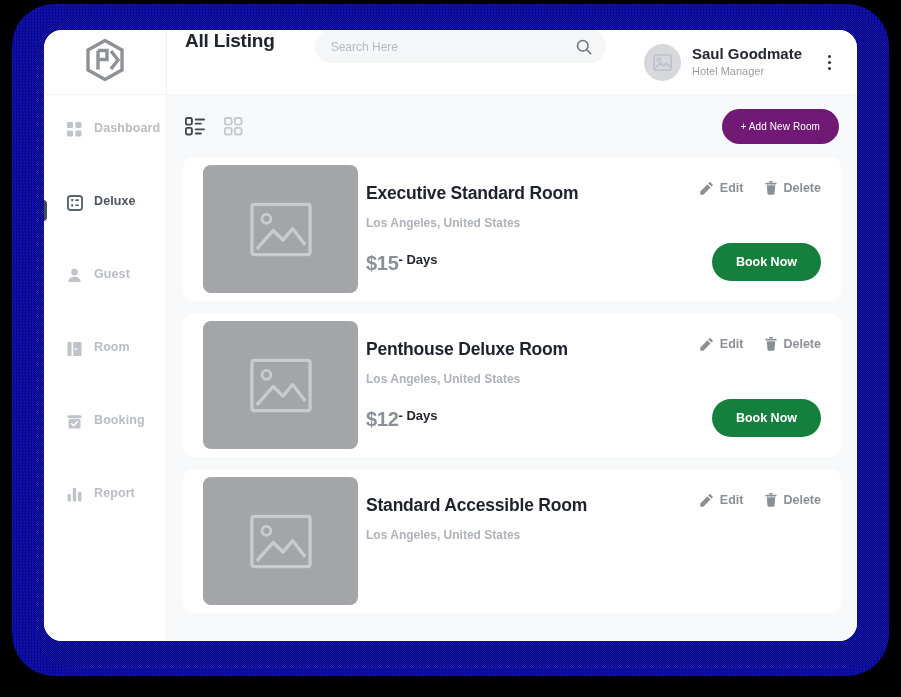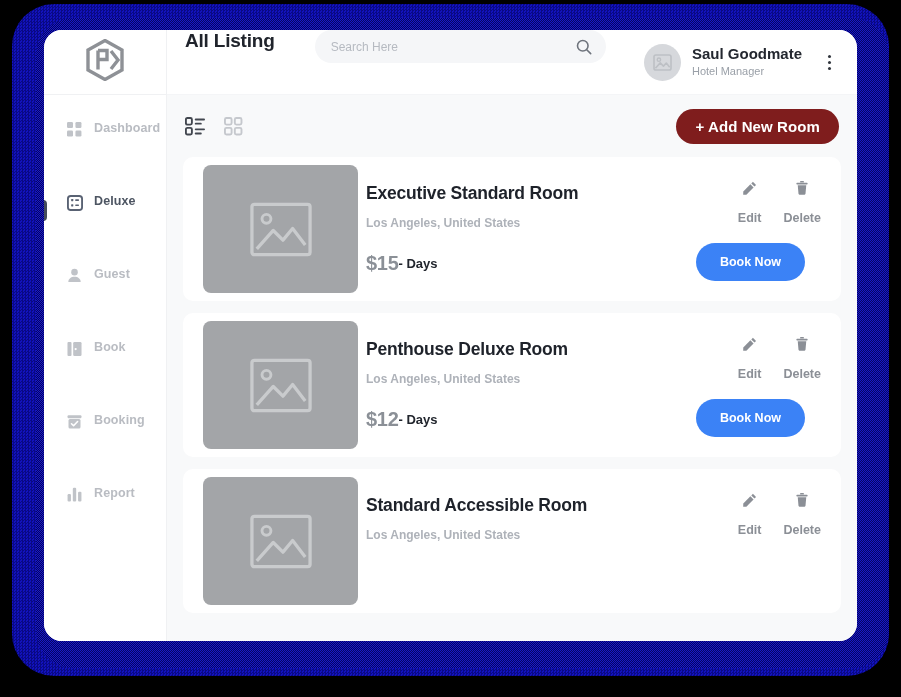--- a/index.html
+++ b/index.html
@@ -201,29 +201,29 @@
     padding: 0 2px;
   }
   .view-toggle {
     display: flex;
     align-items: center;
     cursor: pointer;
     margin-right: 18px;
   }
   #add-room-button {
     margin-left: auto;
-    background: #7f1d1d;
+    background: #701a75;
     color: #ffffff;
     border: none;
     border-radius: 18px;
     height: 35px;
     padding: 0 19px;
     font-family: "Liberation Sans", sans-serif;
-    font-size: 15px;
-    font-weight: 700;
+    font-size: 10px;
+    font-weight: 400;
     cursor: pointer;
     letter-spacing: 0.1px;
   }
 
   .listing-card {
     background: #ffffff;
     border-radius: 10px;
     height: 144px;
     margin-bottom: 12px;
     display: flex;
@@ -260,21 +260,21 @@
   .card-location {
     font-size: 12px;
     color: #aeb2b9;
     font-weight: 600;
     margin-top: 12px;
   }
   .card-price-row {
     margin-top: auto;
     margin-bottom: 18px;
     display: flex;
-    align-items: center;
+    align-items: flex-start;
   }
   .card-price {
     font-size: 20px;
     font-weight: 700;
     color: #8b9097;
     letter-spacing: -0.3px;
   }
   .card-unit {
     font-size: 13px;
     font-weight: 700;
@@ -285,35 +285,34 @@
     position: absolute;
     right: 0;
     top: 16px;
     display: flex;
     align-items: center;
     gap: 22px;
   }
   .action-link {
     display: flex;
     align-items: center;
-    gap: 16px;
+    gap: 6px;
     cursor: pointer;
-    flex-direction: column;
   }
   .action-link .action-label {
     font-size: 12.5px;
     color: #8b8f96;
     font-weight: 600;
   }
   .action-link .action-icon { color: #8b8f96; display: flex; }
   .book-now-button {
     position: absolute;
-    right: 16px;
+    right: 0;
     bottom: 12px;
-    background: #3b82f6;
+    background: #15803d;
     color: #ffffff;
     border: none;
     border-radius: 19px;
     height: 38px;
     padding: 0 24px;
     font-family: "Liberation Sans", sans-serif;
     font-size: 12.5px;
     font-weight: 700;
     cursor: pointer;
   }
@@ -379,21 +378,21 @@
       </div>
 
       <div class="nav-item">
         <span class="nav-icon">
           <svg width="15" height="16" viewBox="0 0 16 17" fill="currentColor">
             <rect x="0.5" y="1" width="4.3" height="15" rx="1"></rect>
             <rect x="6.6" y="1" width="8.9" height="15" rx="1.4"></rect>
             <circle cx="9.2" cy="8.6" r="1.2" fill="#ffffff"></circle>
           </svg>
         </span>
-        <span class="nav-label">Book</span>
+        <span class="nav-label">Room</span>
       </div>
 
       <div class="nav-item">
         <span class="nav-icon">
           <svg width="15" height="16" viewBox="0 0 16 17" fill="currentColor">
             <rect x="0.6" y="1.4" width="14.8" height="3.1" rx="1"></rect>
             <rect x="1.6" y="5.4" width="12.8" height="10" rx="1.6"></rect>
             <path d="M4.8 10.4 L7 12.5 L11.3 8" stroke="#ffffff" stroke-width="1.7" fill="none" stroke-linecap="round" stroke-linejoin="round"></path>
           </svg>
         </span>

